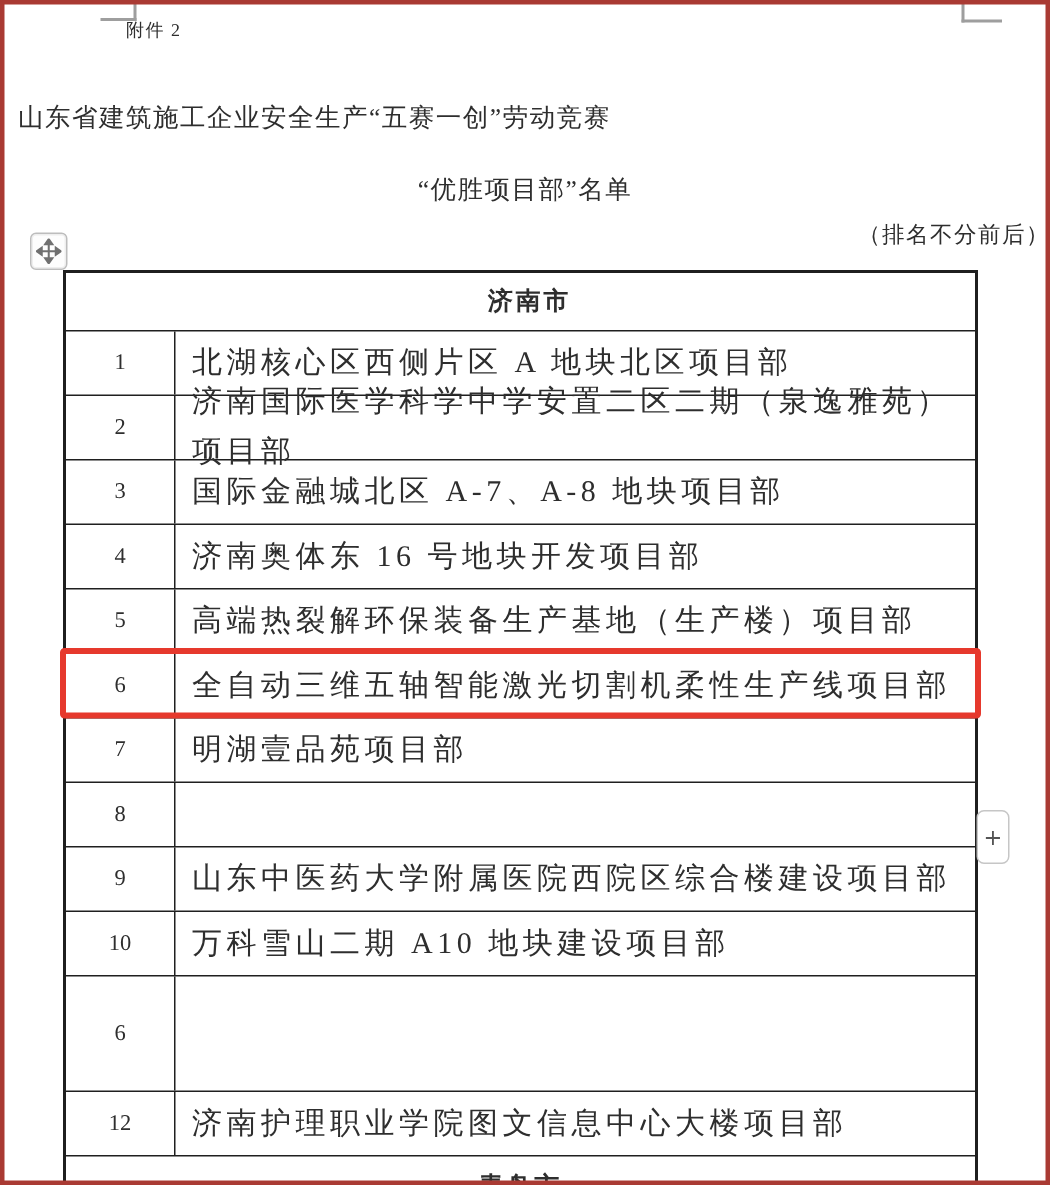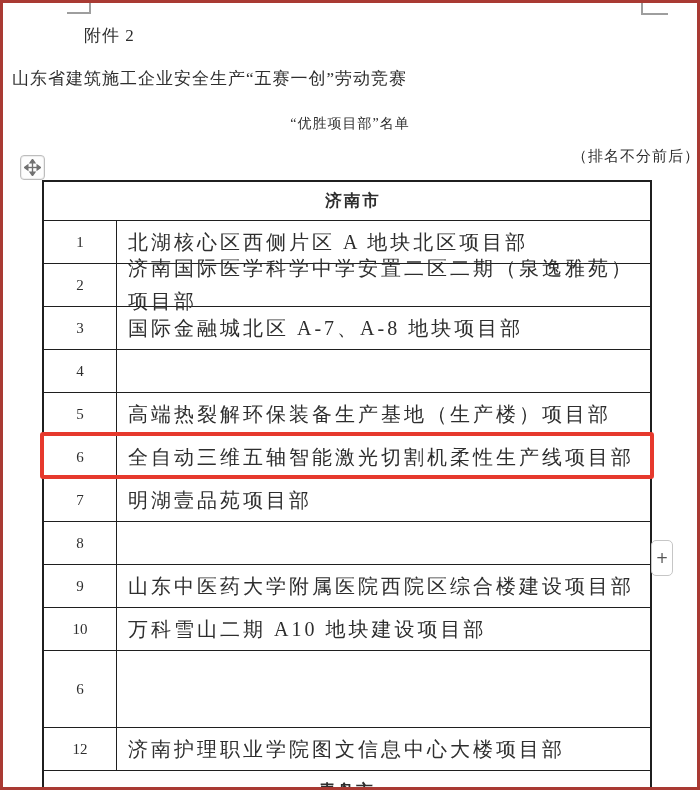--- a/index.html
+++ b/index.html
@@ -12,25 +12,25 @@
   
   .frame{position:absolute;inset:0;border:3px solid #a93a33;pointer-events:none;z-index:30;}
 
   
   .mark{position:absolute;z-index:1;}
   .mark-tl{left:67px;top:0;width:22px;height:12px;
     border-right:2px solid #9e9e9e;border-bottom:2px solid #9e9e9e;}
   .mark-tr{left:641px;top:1px;width:25px;height:12px;
     border-left:2px solid #9e9e9e;border-bottom:2px solid #9e9e9e;}
 
-  .attachment{position:absolute;left:84px;top:24px;font-size:17px;letter-spacing:1px;}
+  .attachment{position:absolute;left:84px;top:12px;font-size:12px;letter-spacing:1px;}
   .title1{position:absolute;left:0;top:67px;width:100%;text-align:left;
     font-size:17px;letter-spacing:1px;padding-left:12px;}
   .title2{position:absolute;left:0;top:115px;width:100%;text-align:center;
-    font-size:14px;letter-spacing:1px;}
+    font-size:17px;letter-spacing:1px;}
   .note{position:absolute;left:0;top:147px;width:100%;text-align:right;
     font-size:15px;letter-spacing:1px;}
 
   
   .tbl{position:absolute;left:42px;top:180px;width:610px;
     border:2px solid #1f1f1f;box-sizing:border-box;background:#fff;}
   .row{display:flex;align-items:stretch;height:43px;border-top:1px solid #1f1f1f;box-sizing:border-box;}
   .row-header{height:38px;border-top:none;margin-left:12px;}
   .row-tall{height:77px;}
   .row-partial{height:40px;}
@@ -102,20 +102,21 @@
     <div class="cell cell-name">济南国际医学科学中学安置二区二期（泉逸雅苑）项目部</div>
   </div>
 
   <div class="row">
     <div class="cell cell-num">3</div>
     <div class="cell cell-name">国际金融城北区 A-7、A-8 地块项目部</div>
   </div>
 
   <div class="row">
     <div class="cell cell-num">4</div>
+    <div class="cell cell-name">济南奥体东 16 号地块开发项目部</div>
   </div>
 
   <div class="row">
     <div class="cell cell-num">5</div>
     <div class="cell cell-name">高端热裂解环保装备生产基地（生产楼）项目部</div>
   </div>
 
   <div class="row hl">
     <div class="hl-box"></div>
     <div class="cell cell-num">6</div>

